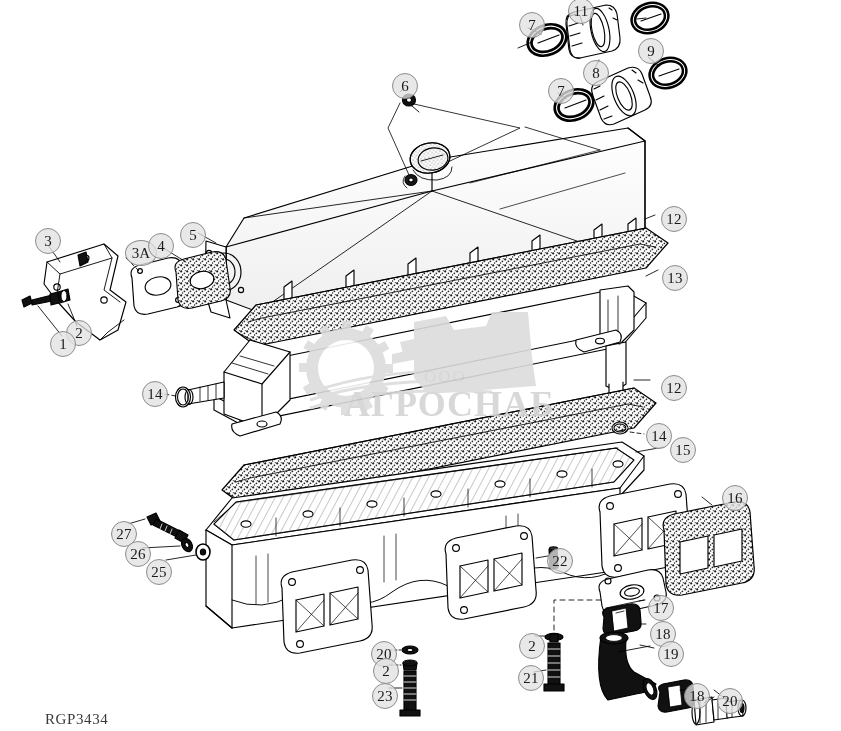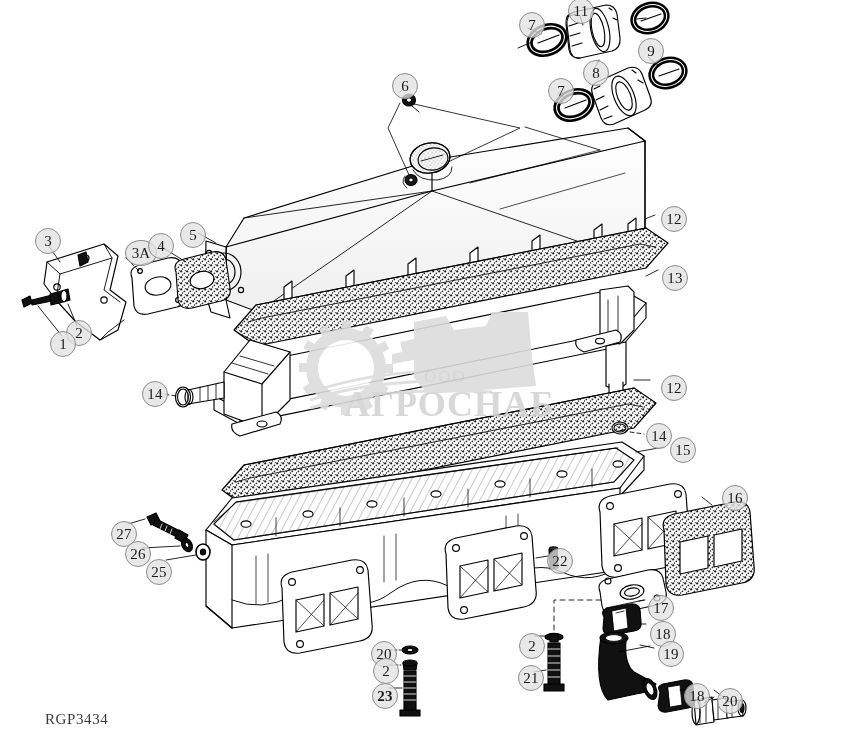--- a/index.html
+++ b/index.html
@@ -630,21 +630,21 @@
       </div>
       <div class="callout" style="left: 371px; top: 641px;">
         <span>20</span>
       </div>
       <div class="callout" style="left: 373px; top: 658px;">
         <span>2</span>
       </div>
       <div class="callout" style="left: 519px; top: 633px;">
         <span>2</span>
       </div>
-      <div class="callout" style="left: 372px; top: 683px; font-weight: bold;">
+      <div class="callout" style="left: 372px; top: 683px;">
         <span>23</span>
       </div>
       <div class="callout" style="left: 518px; top: 665px;">
         <span>21</span>
       </div>
       <div class="callout" style="left: 684px; top: 683px;">
         <span>18</span>
       </div>
       <div class="callout" style="left: 717px; top: 688px; text-align: center;">
         <span>20</span>

